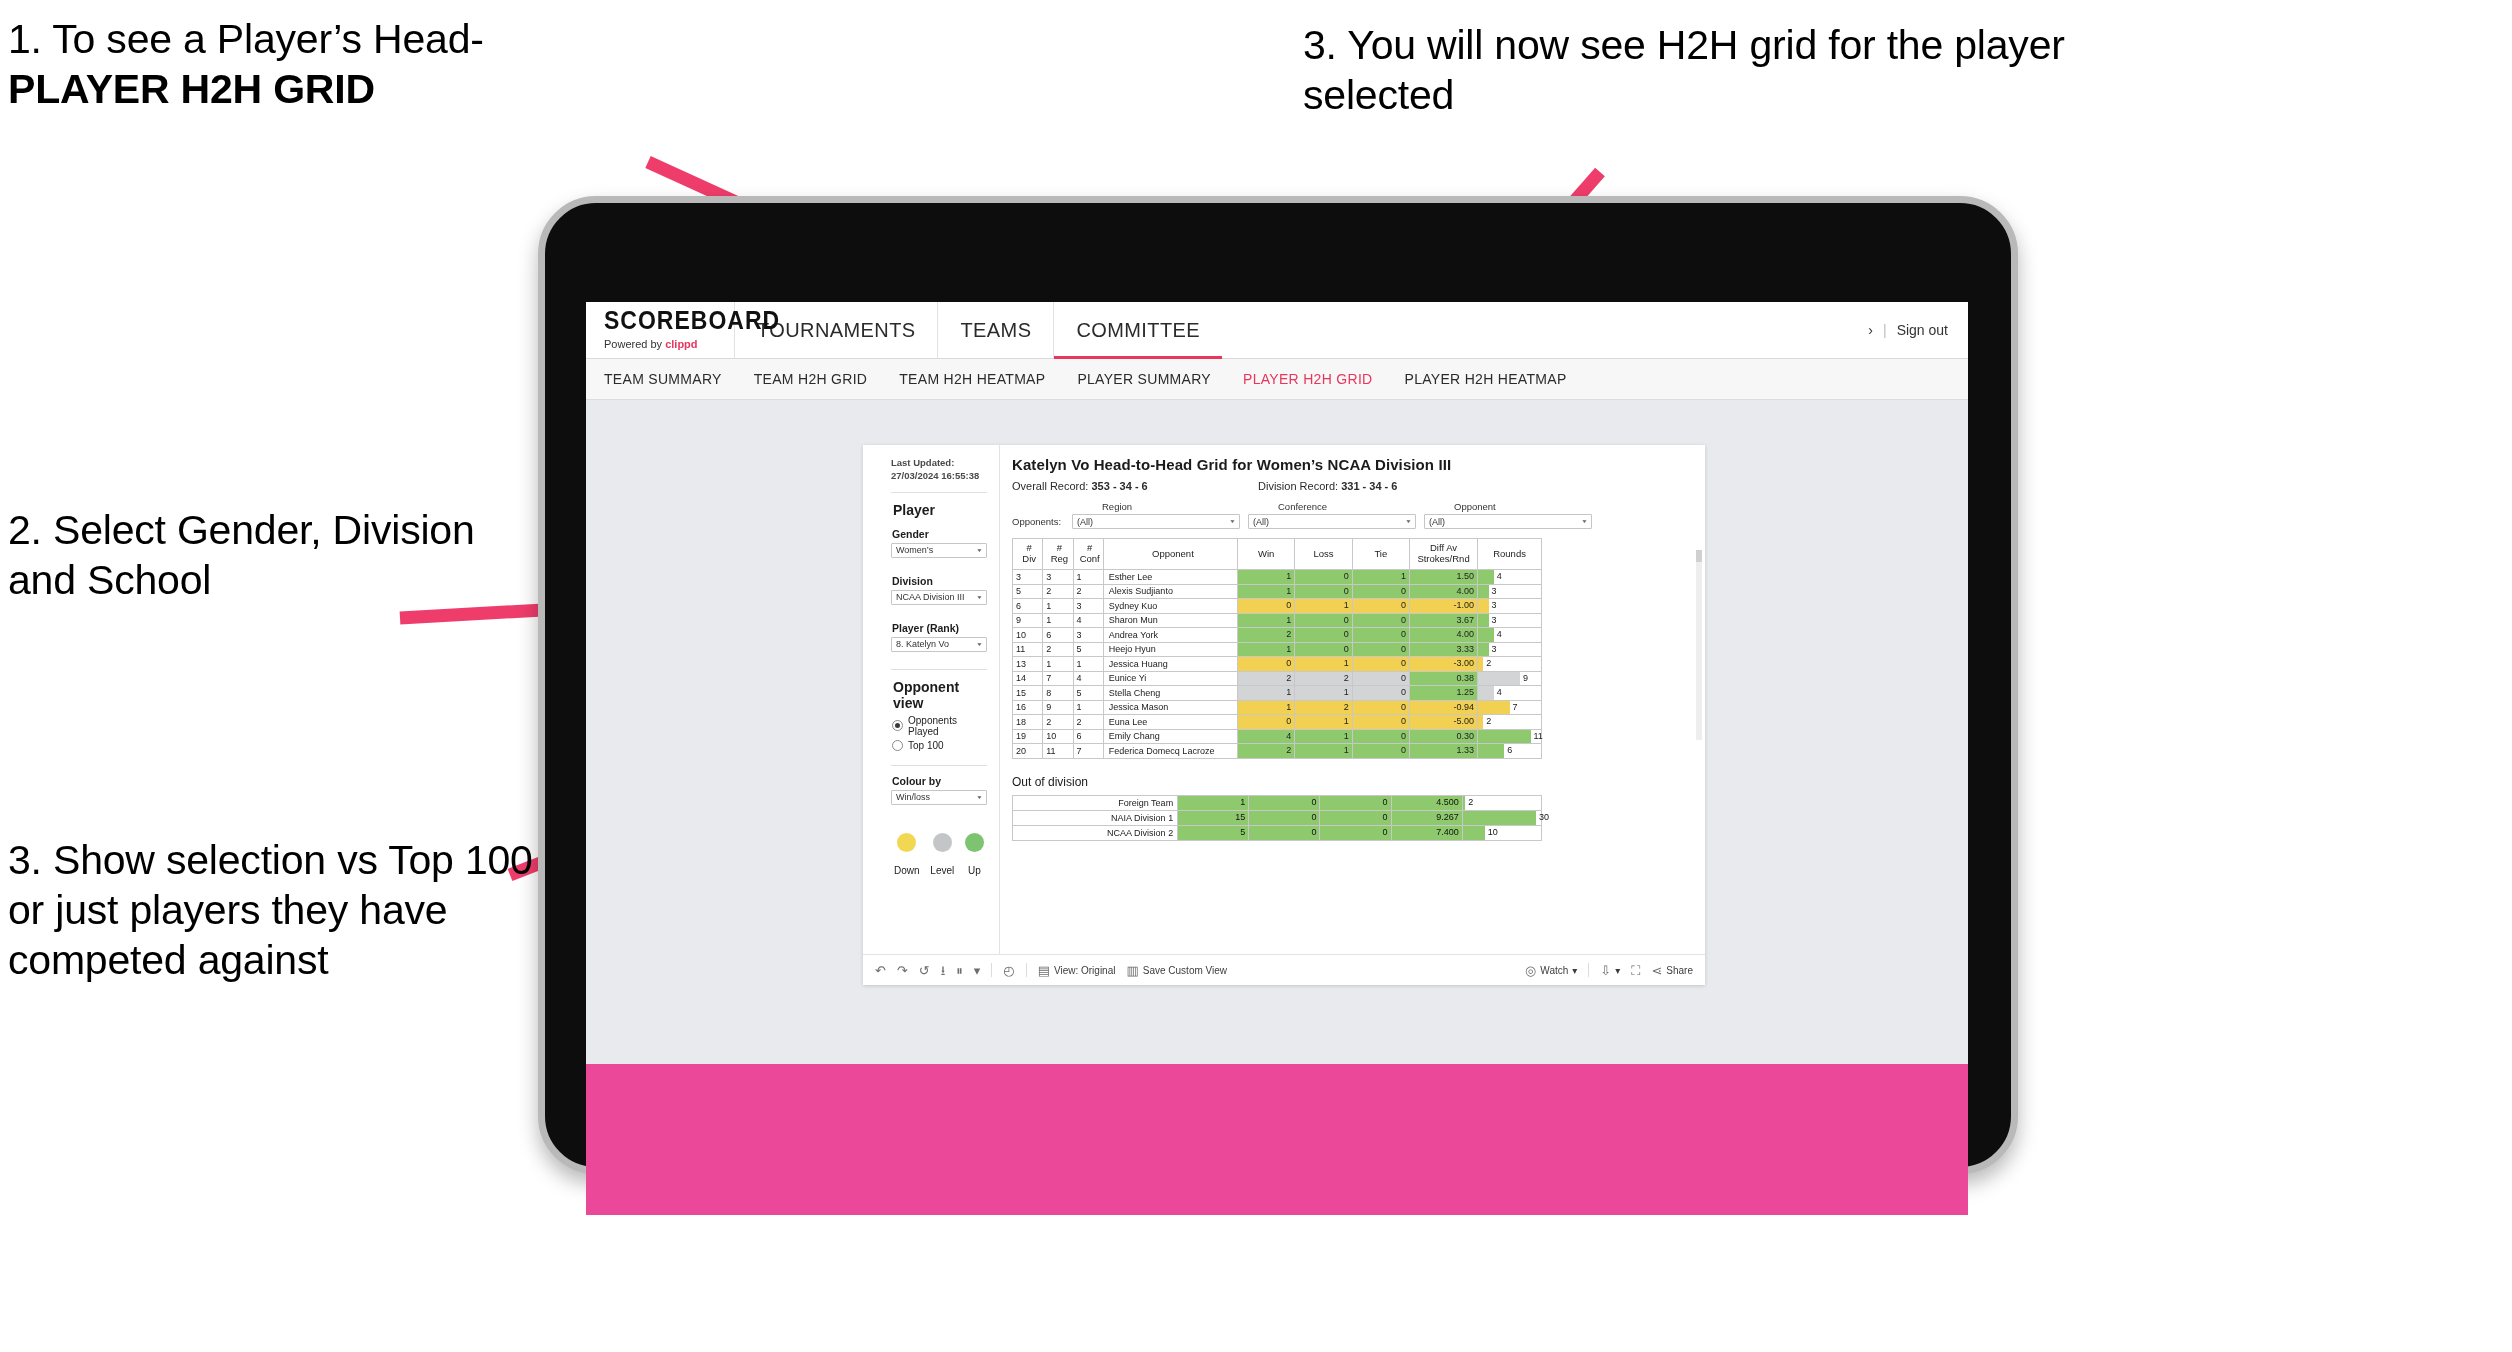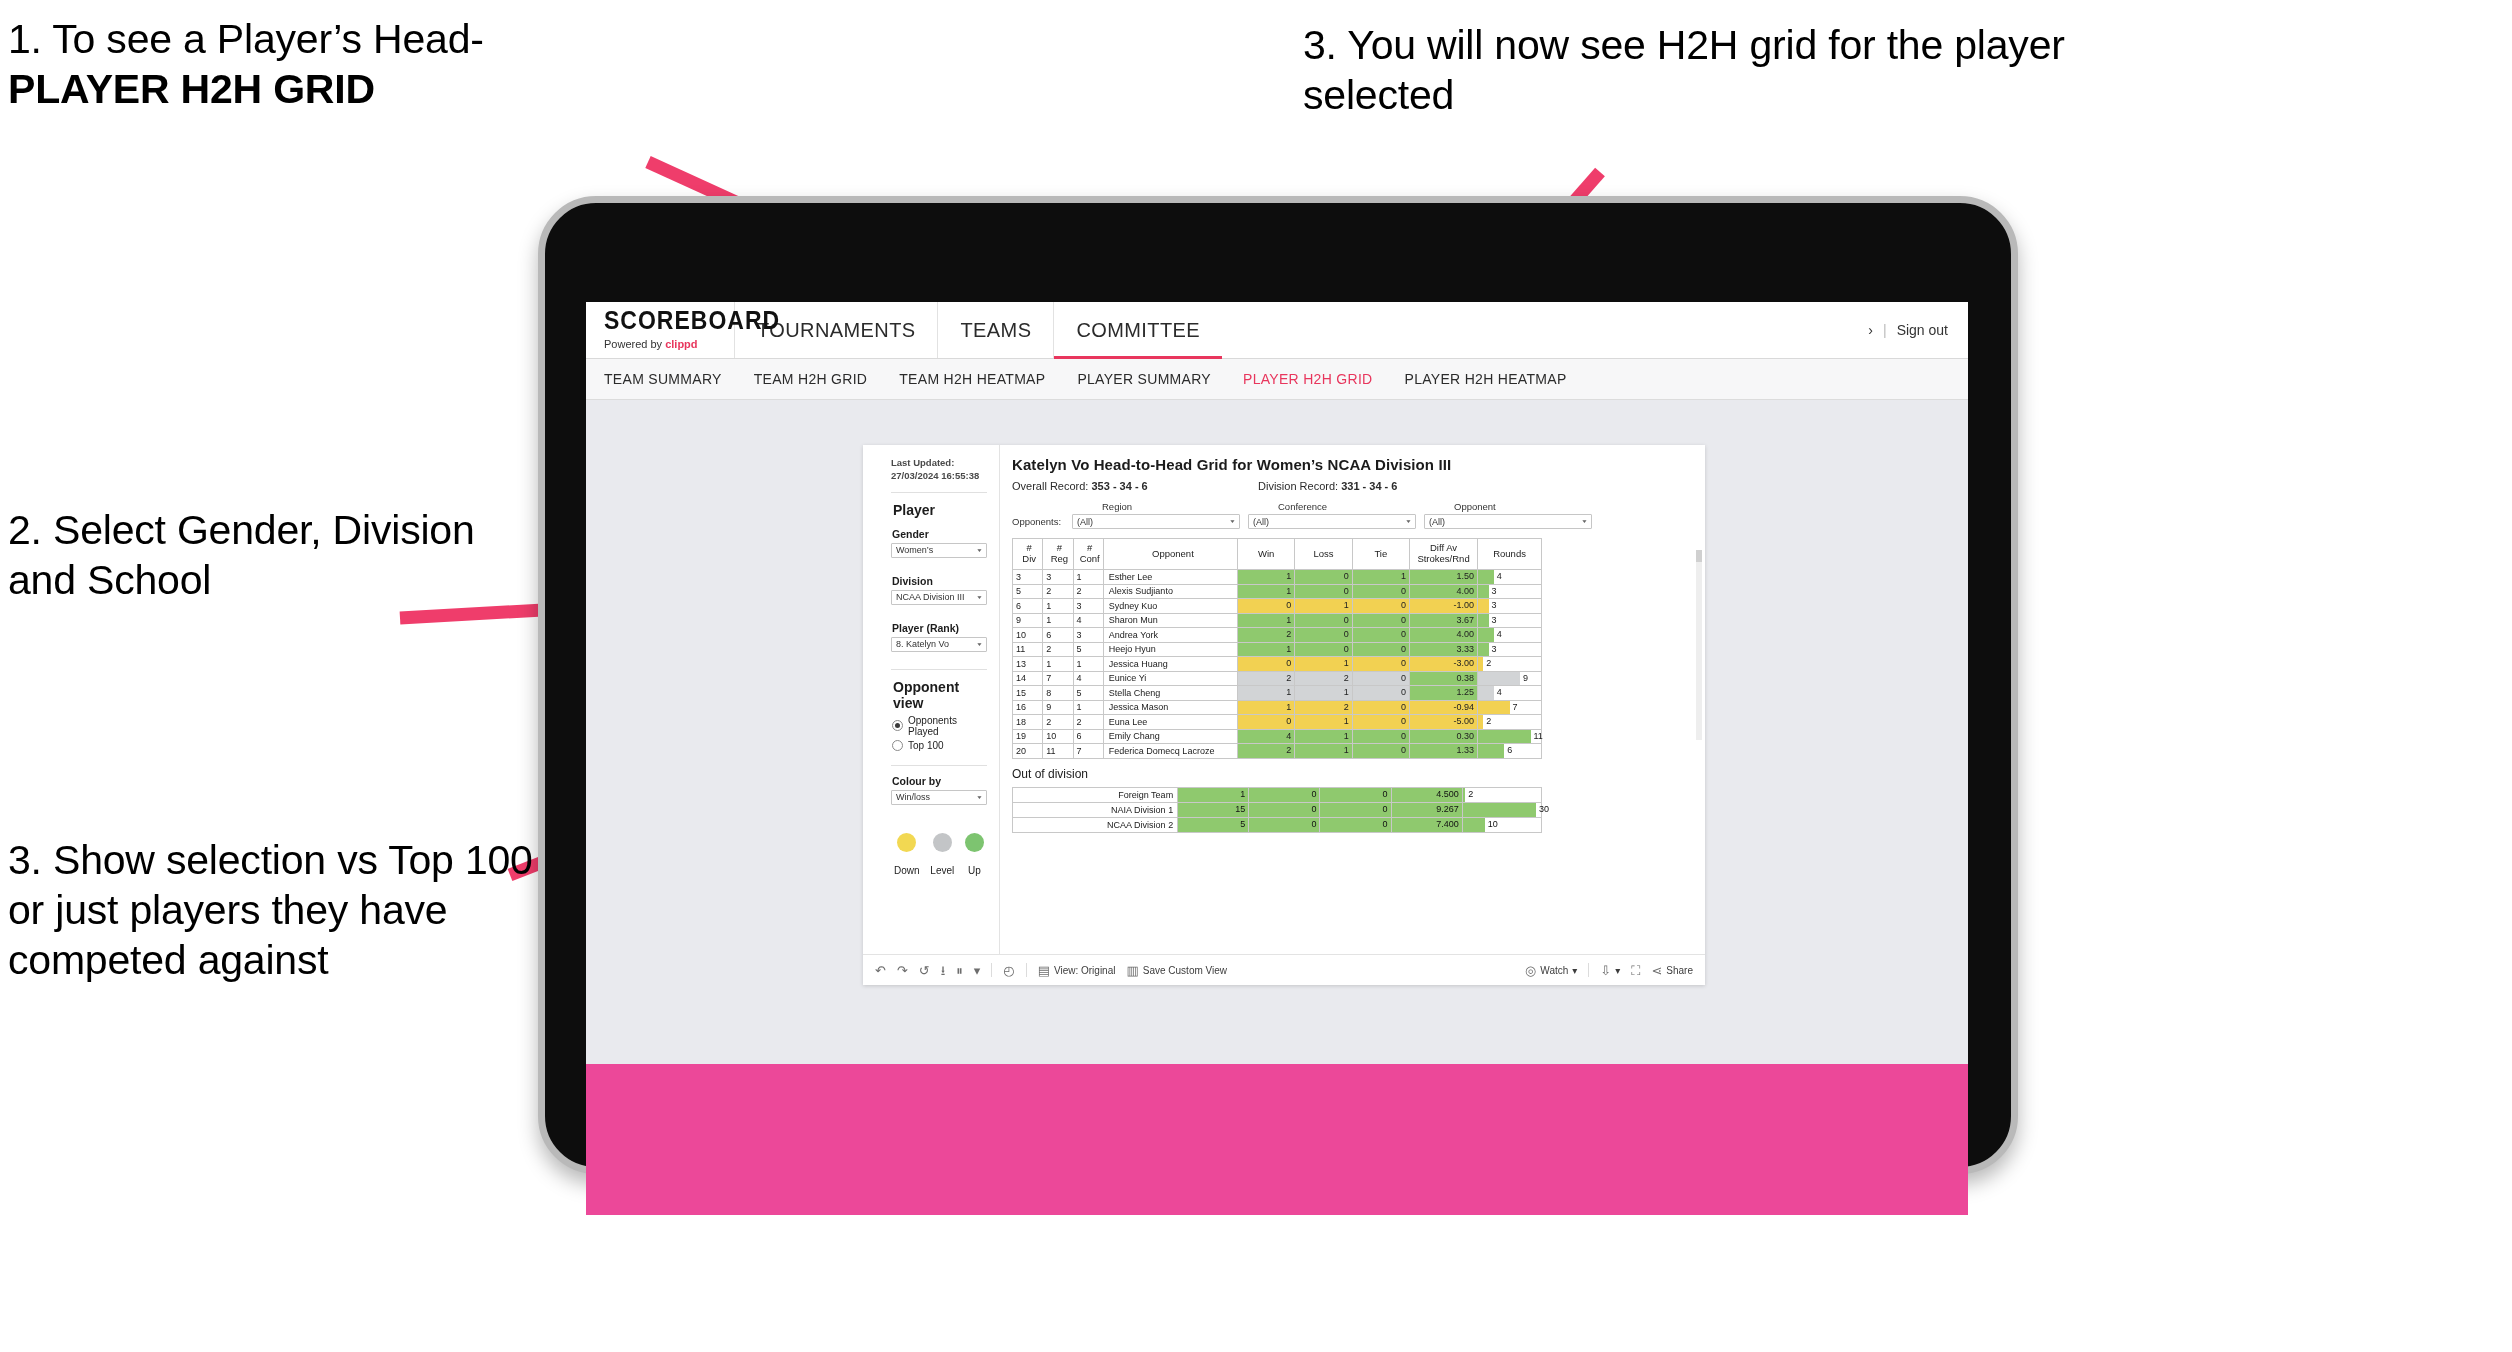--- a/index.html
+++ b/index.html
@@ -103,21 +103,21 @@
   .c-dif{width:62px;}
   .c-rnd{width:58px;}
   .cellbar{position:relative;height:100%;width:100%;}
   .cellbar .fill{position:absolute;left:0;top:0;bottom:0;}
   .cellbar .val{position:absolute;right:3px;top:0;line-height:13.5px;}
   .rndbar{position:relative;height:100%;width:100%;}
   .rndbar .fill{position:absolute;left:0;top:0;bottom:0;}
   .rndbar .val{position:absolute;top:0;line-height:13.5px;}
 
   
-  .ood-t{font-size:12px;color:#1b1b1b;margin-top:8px;font-weight:400;}
+  .ood-t{font-size:12px;color:#1b1b1b;margin-top:16px;font-weight:400;}
   .ood{margin-top:6px;width:530px;border-collapse:collapse;table-layout:fixed;font-size:9px;}
   .ood td{border:1px solid #c8c8c8;height:14px;padding:0;}
   .ood .lbl{width:118px;text-align:right;padding-right:4px;color:#222;}
 
   .vscroll{position:absolute;right:3px;top:105px;width:6px;height:190px;background:#eee;}
   .vscroll i{position:absolute;left:0;top:0;width:6px;height:12px;background:#d0d0d0;display:block;}
 
   
   .tbar{position:absolute;left:0;right:0;bottom:0;height:30px;background:#fff;
         border-top:1px solid #e3e3e3;display:flex;align-items:center;

